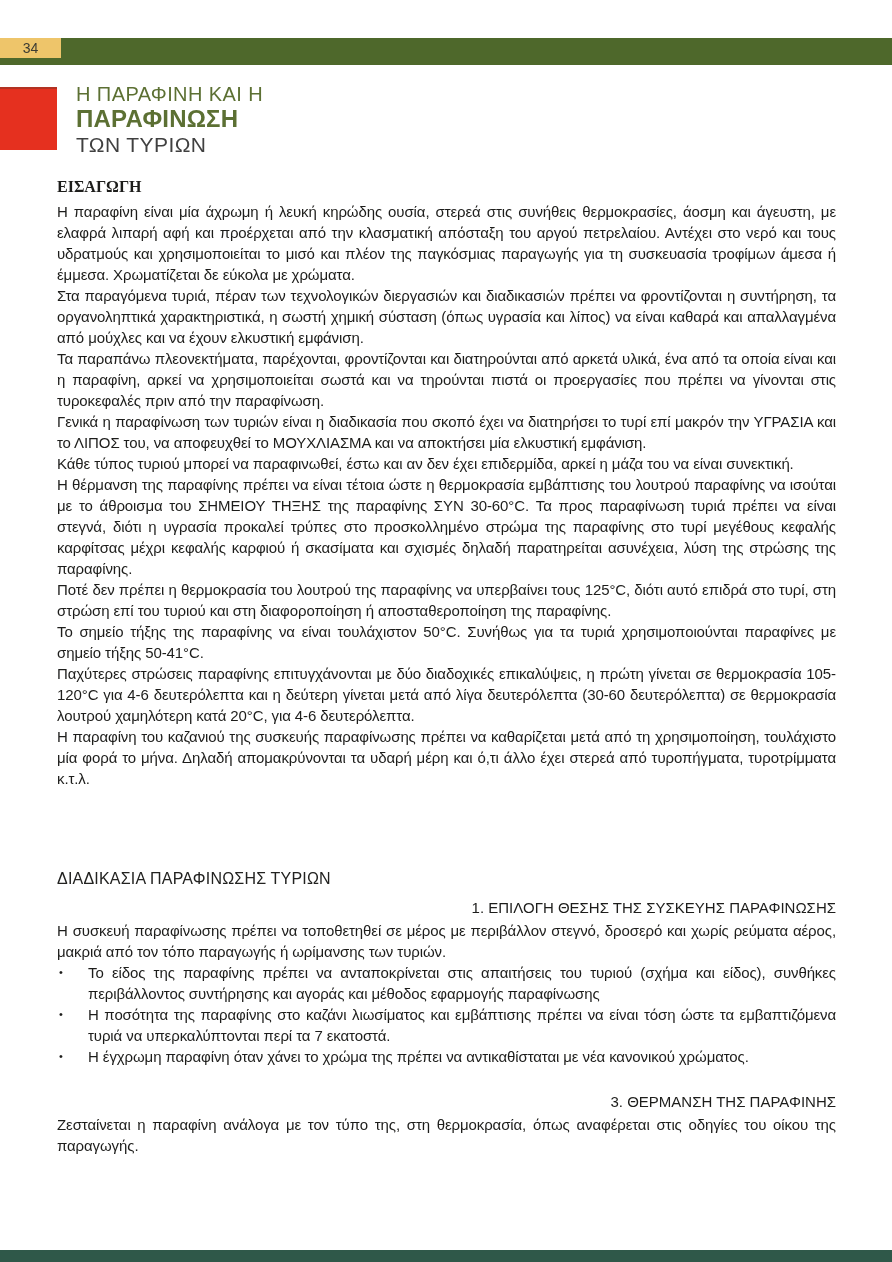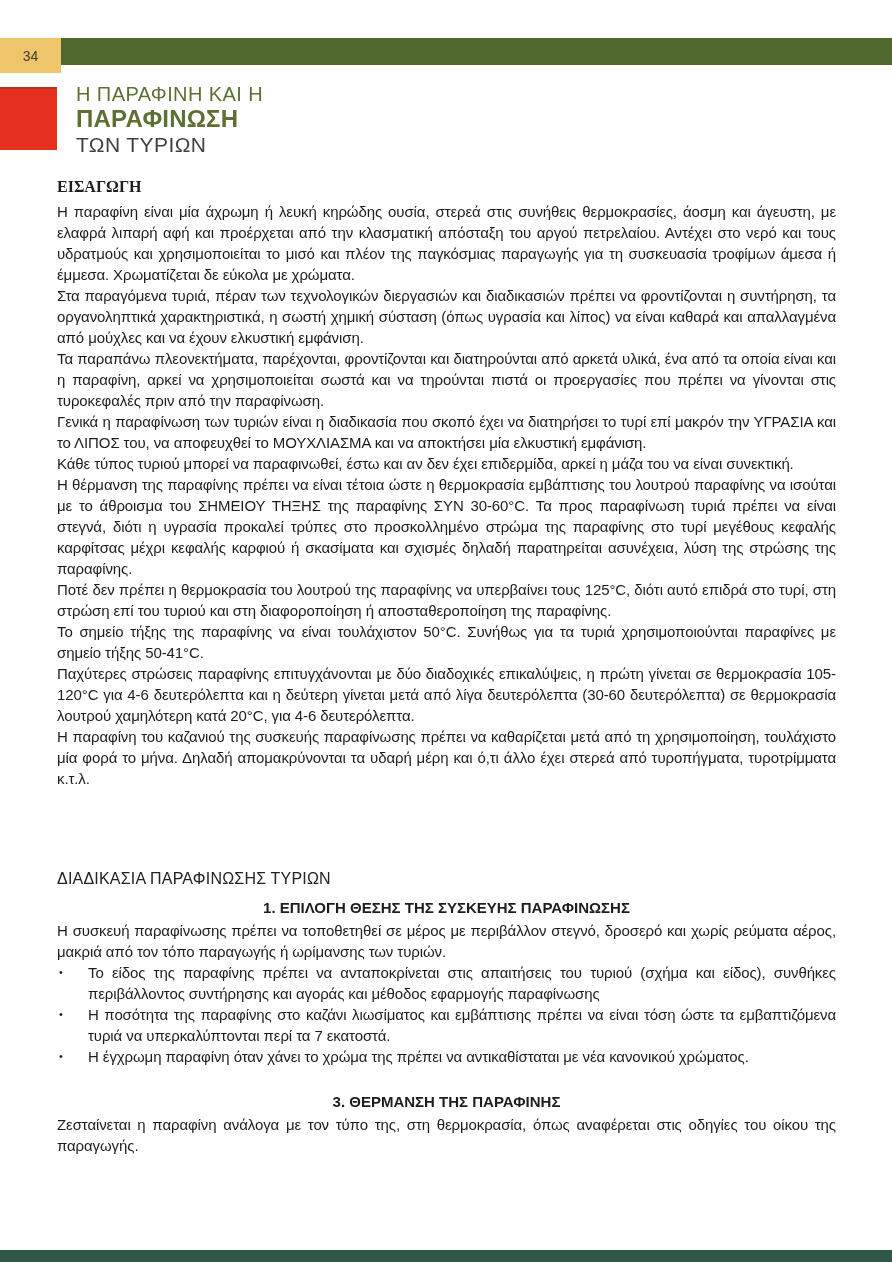--- a/index.html
+++ b/index.html
@@ -10,21 +10,21 @@
     font-family:"Liberation Sans","DejaVu Sans",sans-serif;
     color:#1d1d1b;
     overflow:hidden;
   }
   
   .header-bar{
     position:absolute;top:38px;left:0;right:0;height:27px;
     background:#4e682b;
   }
   .page-badge{
-    position:absolute;top:0;left:0;width:61px;height:35px;
+    position:absolute;top:0;left:0;width:61px;height:20px;
     background:#eec56a;
     display:flex;align-items:center;justify-content:center;
     font-size:14px;color:#3b3b33;
   }
   
   .red-square{
     position:absolute;top:87px;left:0;width:57px;height:63px;
     background:#e5301f;border-top:2px solid #b23222;box-sizing:border-box;
   }
   .title-lines{
@@ -43,22 +43,22 @@
   .intro-heading{
     font-size:16px;font-weight:700;margin:0 0 4px 0;line-height:21px;
     text-align:left;letter-spacing:0;font-family:Liberation Serif, serif;
   }
   .content p{margin:0;}
   .process-heading{
     font-size:16px;font-weight:400;margin:78px 0 6px 0;line-height:24px;
     text-align:left;letter-spacing:0.2px;color:#222220;
   }
   .sub-heading{
-    font-size:15px;font-weight:700;margin:0 0 2px 0;line-height:21px;
-    text-align:center;letter-spacing:0;
+    font-size:15px;font-weight:400;margin:0 0 2px 0;line-height:21px;
+    text-align:right;letter-spacing:0;
   }
   .gap-top{margin-top:24px;}
   ul.bullets{list-style:none;margin:0;padding:0;}
   ul.bullets li{
     position:relative;padding-left:31px;margin:0;
   }
   ul.bullets li::before{
     content:"\2022";
     position:absolute;left:2px;top:0;
     font-size:11px;line-height:21px;color:#1d1d1b;

